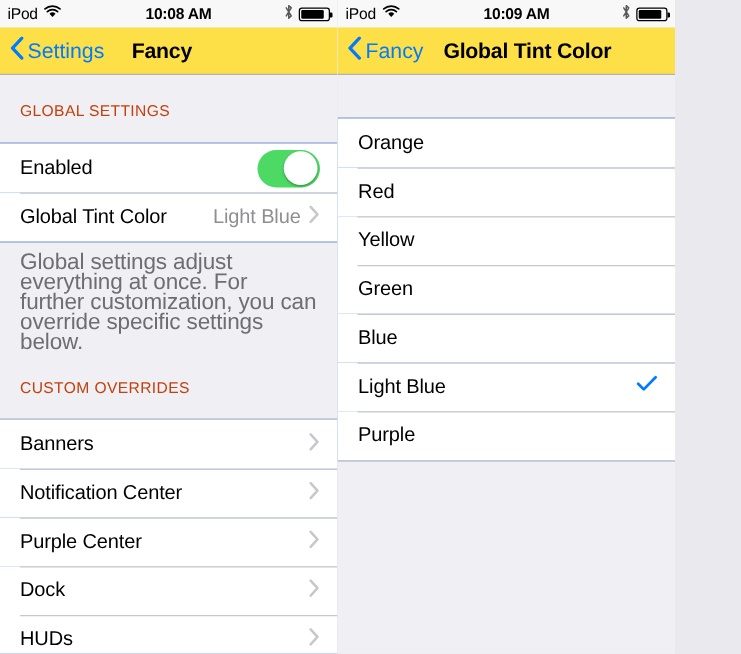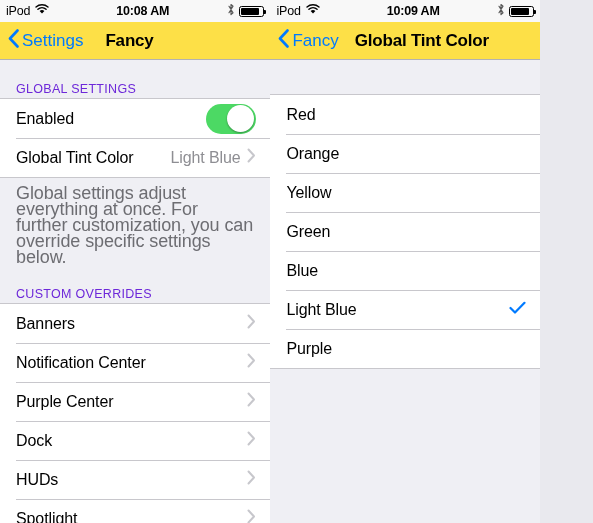--- a/index.html
+++ b/index.html
@@ -75,23 +75,23 @@
   }
   .navbar.right-nav .nav-title { margin-left: 16px; }
 
   
   .tableview {
     background: #efeff4;
     height: calc(523px - 60px);
     overflow: hidden;
   }
   .section-header {
-    font-size: 12.5px; color: #6d28d9;
+    font-size: 12.5px; color: #c2410c;
     letter-spacing: 0.3px;
-    padding: 22px 16px 2px 16px;
+    padding: 22px 16px 18px 16px;
     text-transform: uppercase;
   }
   .group { background: #3b82f6; border-top: 1px solid #c8c7cc; border-bottom: 1px solid #c8c7cc; }
   .row {
     height: 39px;
     background: #fff;
     display: flex; align-items: center;
     padding-left: 16px; padding-right: 14px;
     position: relative;
     cursor: pointer;
@@ -282,24 +282,24 @@
         <span>Fancy</span>
       </div>
       <div class="nav-title">Global Tint Color</div>
     </div>
 
     <div class="tableview">
       <div class="spacer-top"></div>
 
       <div class="group">
         <div class="row">
+          <span class="row-label">Orange</span>
+        </div>
+        <div class="row">
           <span class="row-label">Red</span>
-        </div>
-        <div class="row">
-          <span class="row-label">Orange</span>
         </div>
         <div class="row">
           <span class="row-label">Yellow</span>
         </div>
         <div class="row">
           <span class="row-label">Green</span>
         </div>
         <div class="row">
           <span class="row-label">Blue</span>
         </div>

